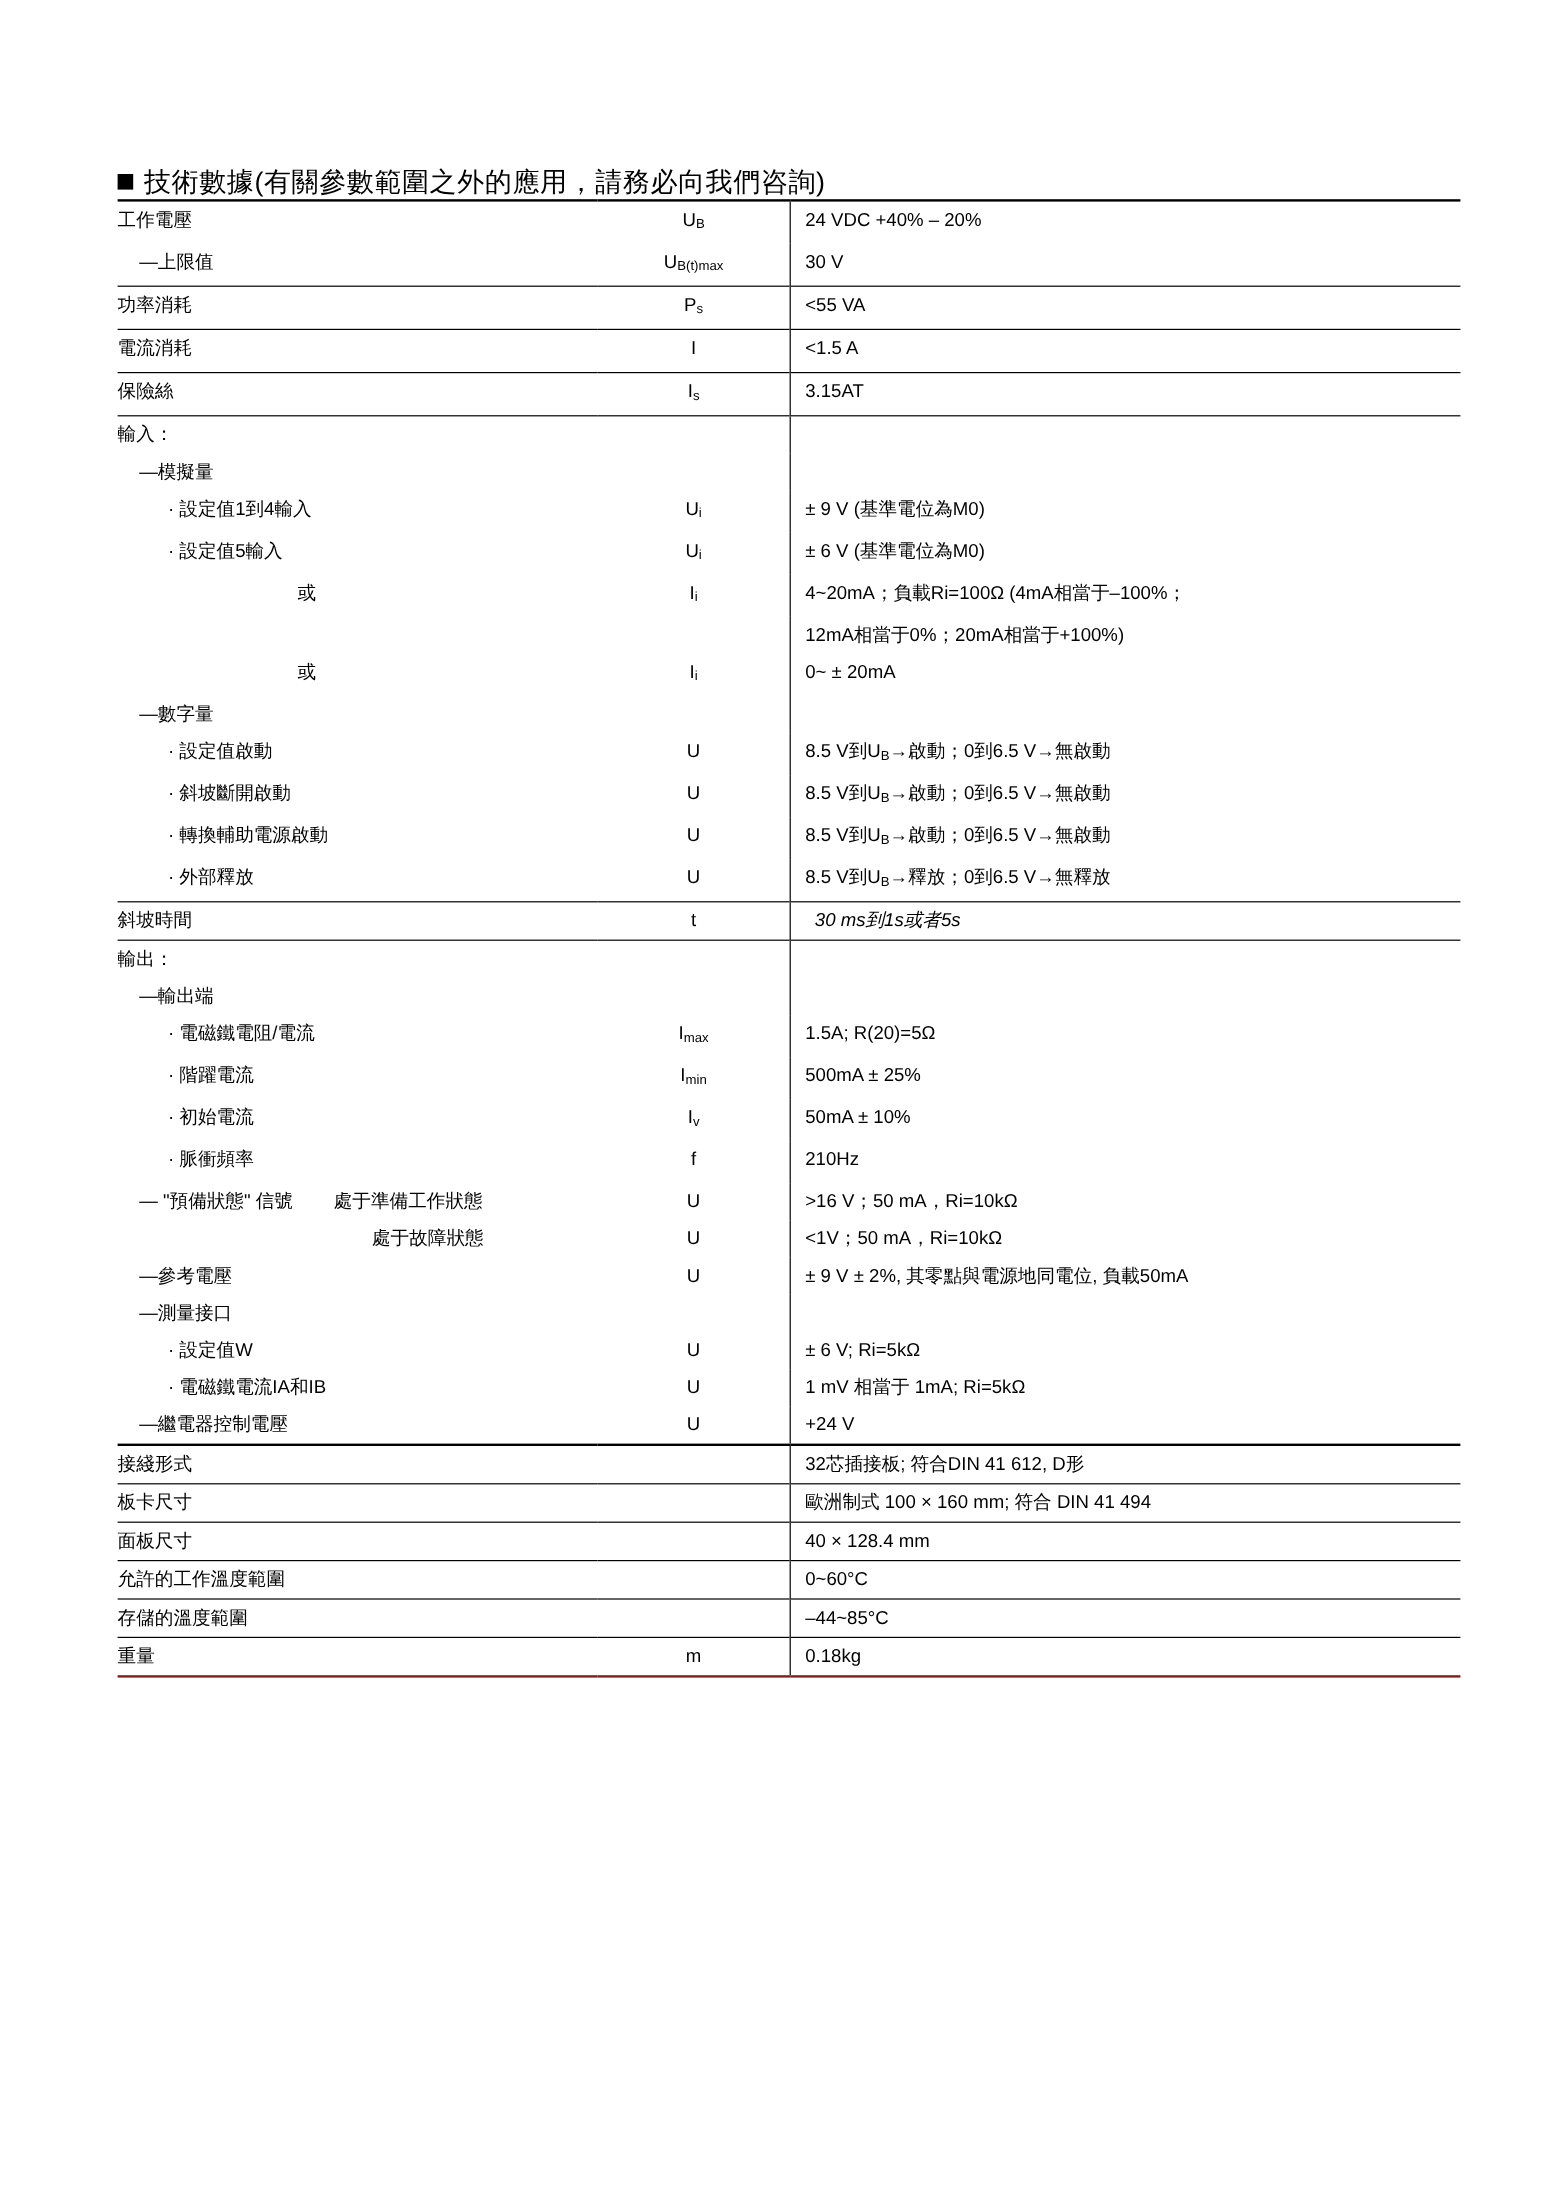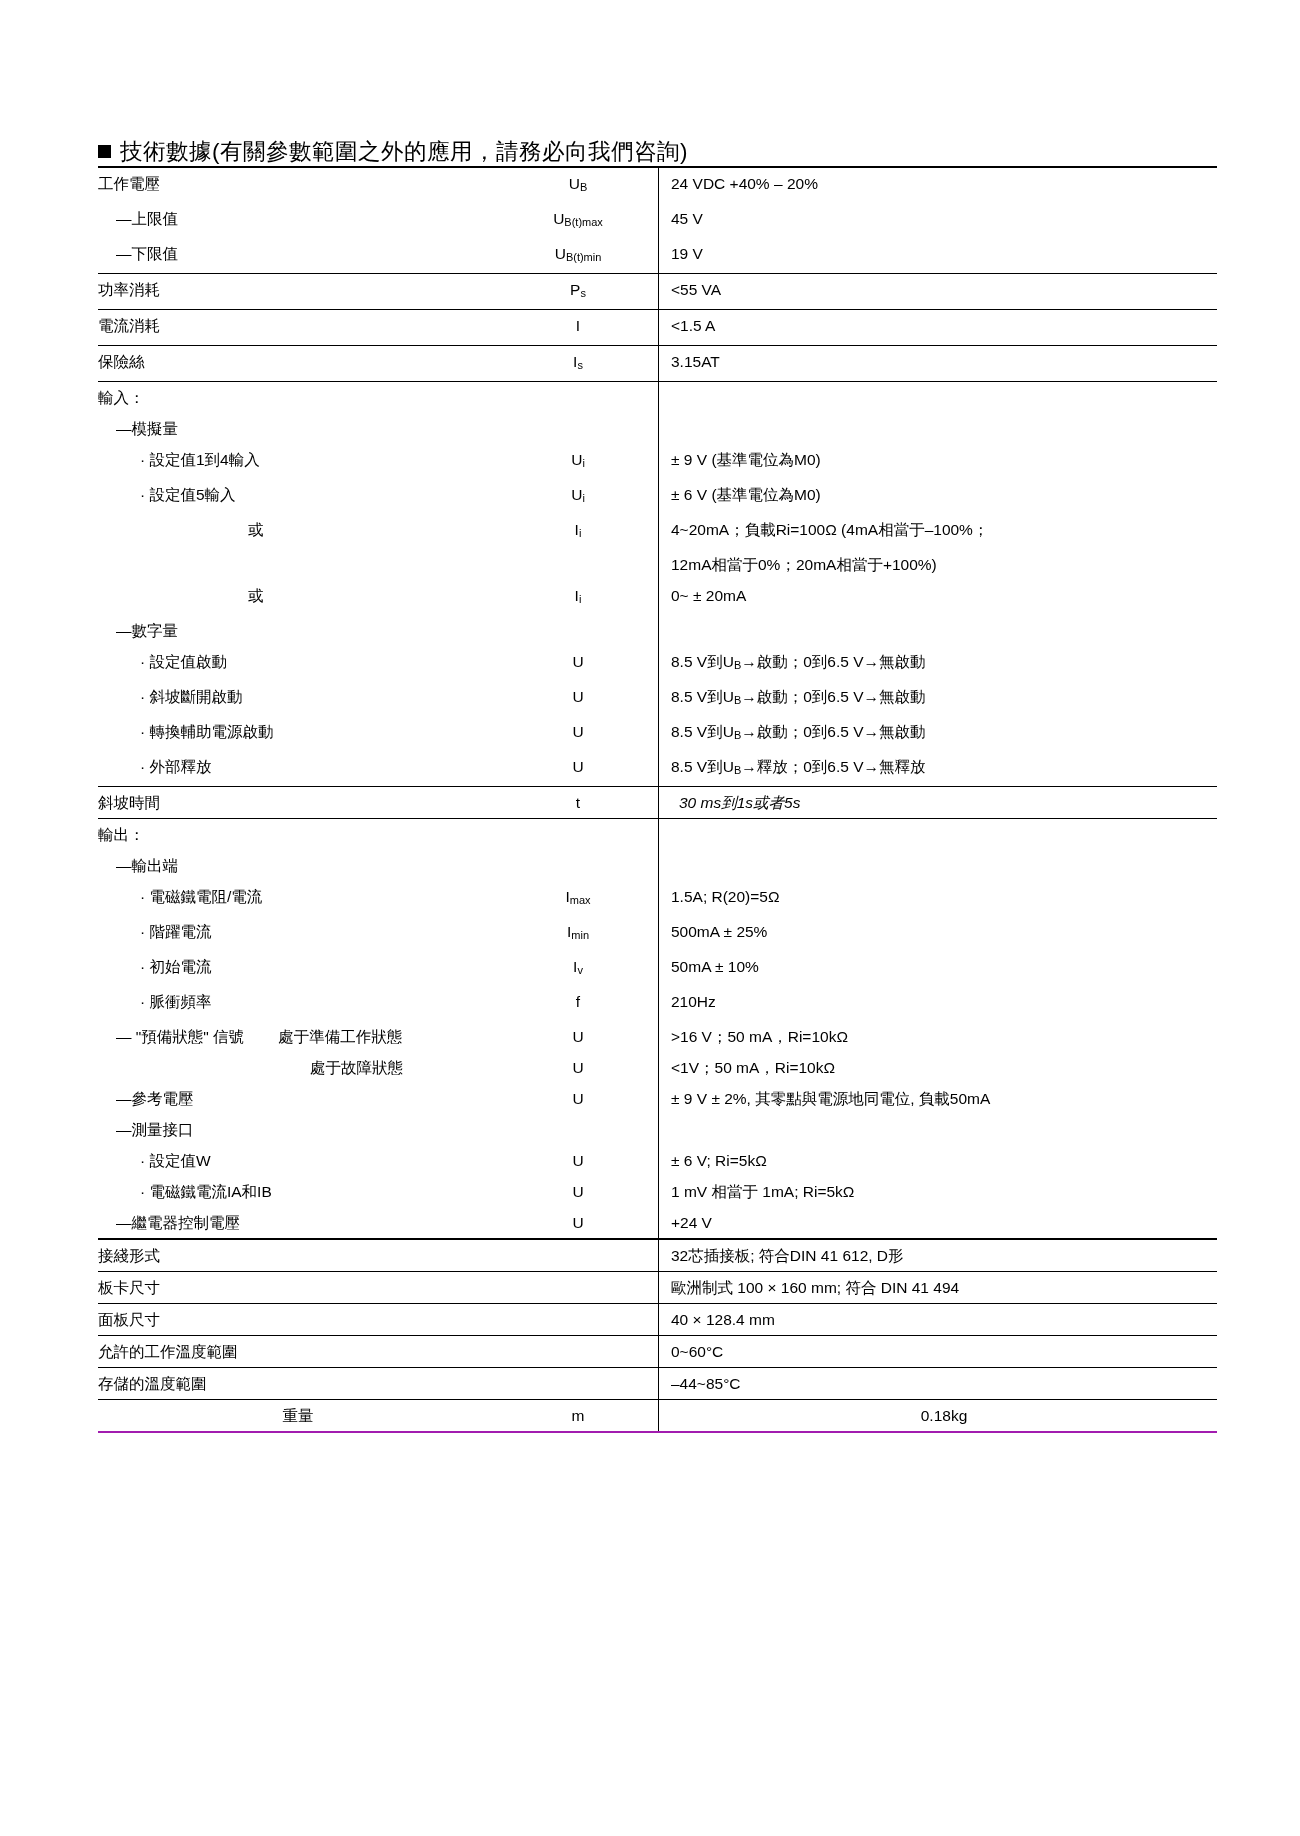--- a/index.html
+++ b/index.html
@@ -54,21 +54,21 @@
   .c-label  { width: 400px; }
   .c-sym    { width: 160px; text-align: center; }
   .c-val    { width: 546px; padding-left: 12px !important; }
 
   
   td.c-val { border-left: 1px solid #000; }
 
   
   tr.htop > td { border-top: 1px solid #000; }
   tr.hthick > td { border-top: 2px solid #000; }
-  tr.hbot > td { border-bottom: 2px solid #a21caf; text-align: center; }
+  tr.hbot > td { border-bottom: 2px solid #7f1d1d; }
 
   .ind1 { padding-left: 18px !important; margin-top: 26px; }
   .ind2 { padding-left: 42px !important; }
   .ind3 { padding-left: 150px !important; }
 
   .sub { font-size: 11px; vertical-align: -2px; }
   .val-ind { padding-left: 20px !important; font-style: italic; }
 </style>
 </head>
 <body>
@@ -84,28 +84,23 @@
 
       <tr class="hthick">
         <td class="c-label">工作電壓</td>
         <td class="c-sym"><span>U</span><span class="sub">B</span></td>
         <td class="c-val">24 VDC +40% – 20%</td>
       </tr>
 
       <tr>
         <td class="c-label ind1">—上限值</td>
         <td class="c-sym"><span>U</span><span class="sub">B(t)max</span></td>
-        <td class="c-val">45 V</td>
-      </tr>
-
-      <tr>
-        <td class="c-label ind1">—下限值</td>
-        <td class="c-sym"><span>U</span><span class="sub">B(t)min</span></td>
-        <td class="c-val">19 V</td>
-      </tr>
+        <td class="c-val">30 V</td>
+      </tr>
+
 
       <tr class="htop">
         <td class="c-label">功率消耗</td>
         <td class="c-sym"><span>P</span><span class="sub">s</span></td>
         <td class="c-val">&lt;55 VA</td>
       </tr>
 
       <tr class="htop">
         <td class="c-label">電流消耗</td>
         <td class="c-sym"><span>I</span><span class="sub"></span></td>

